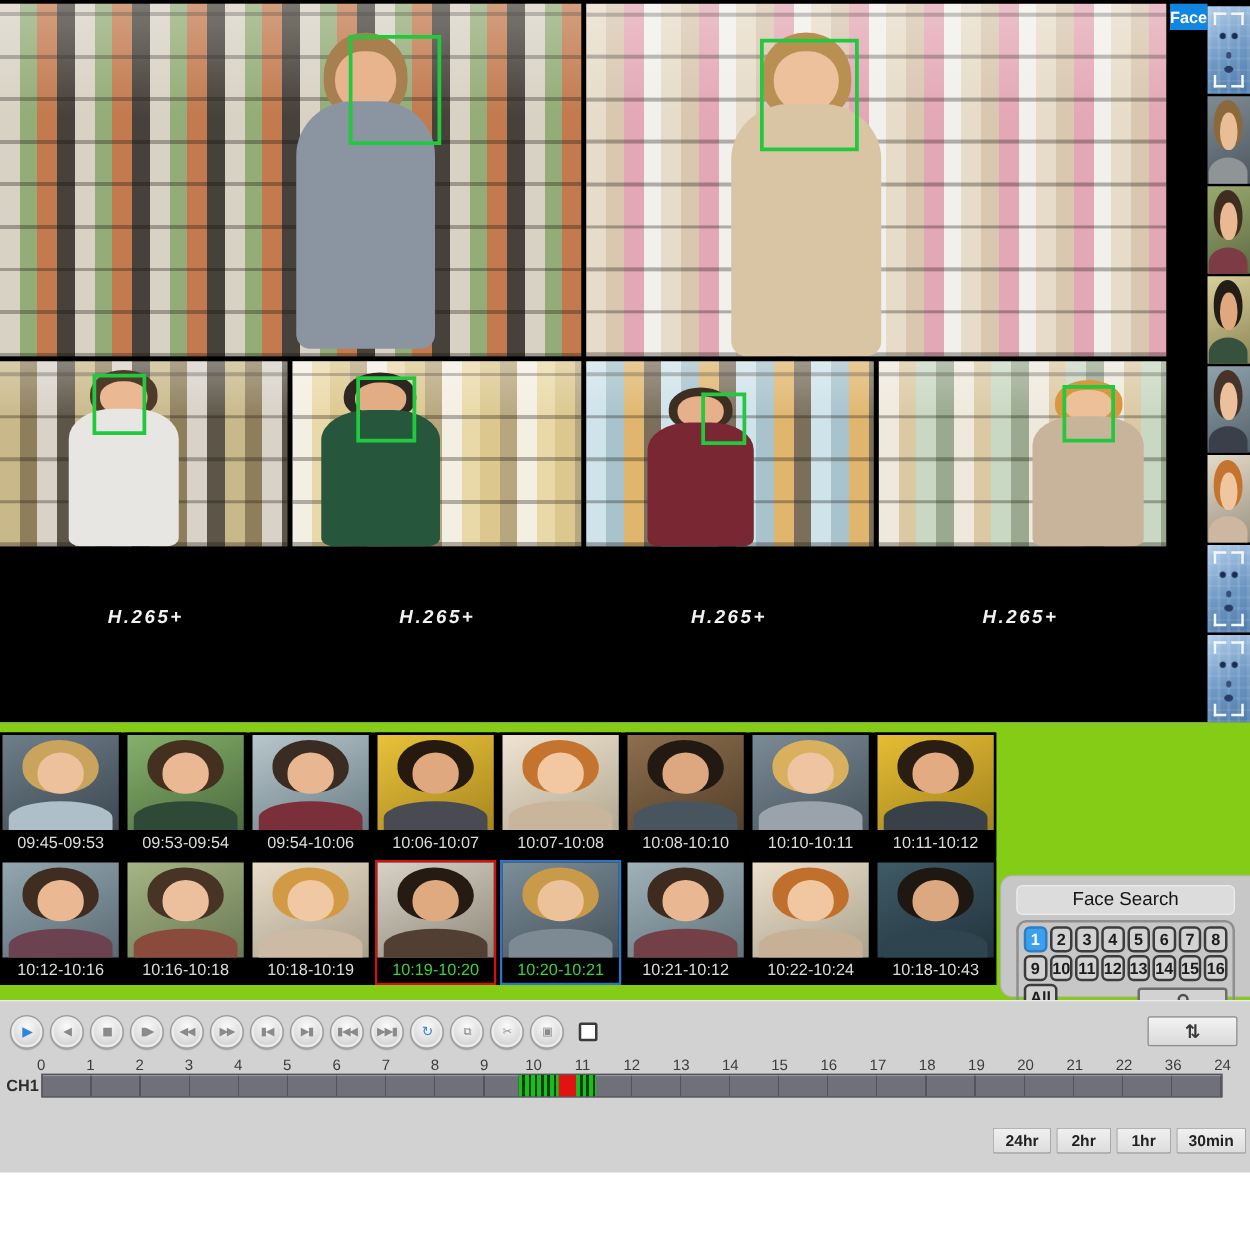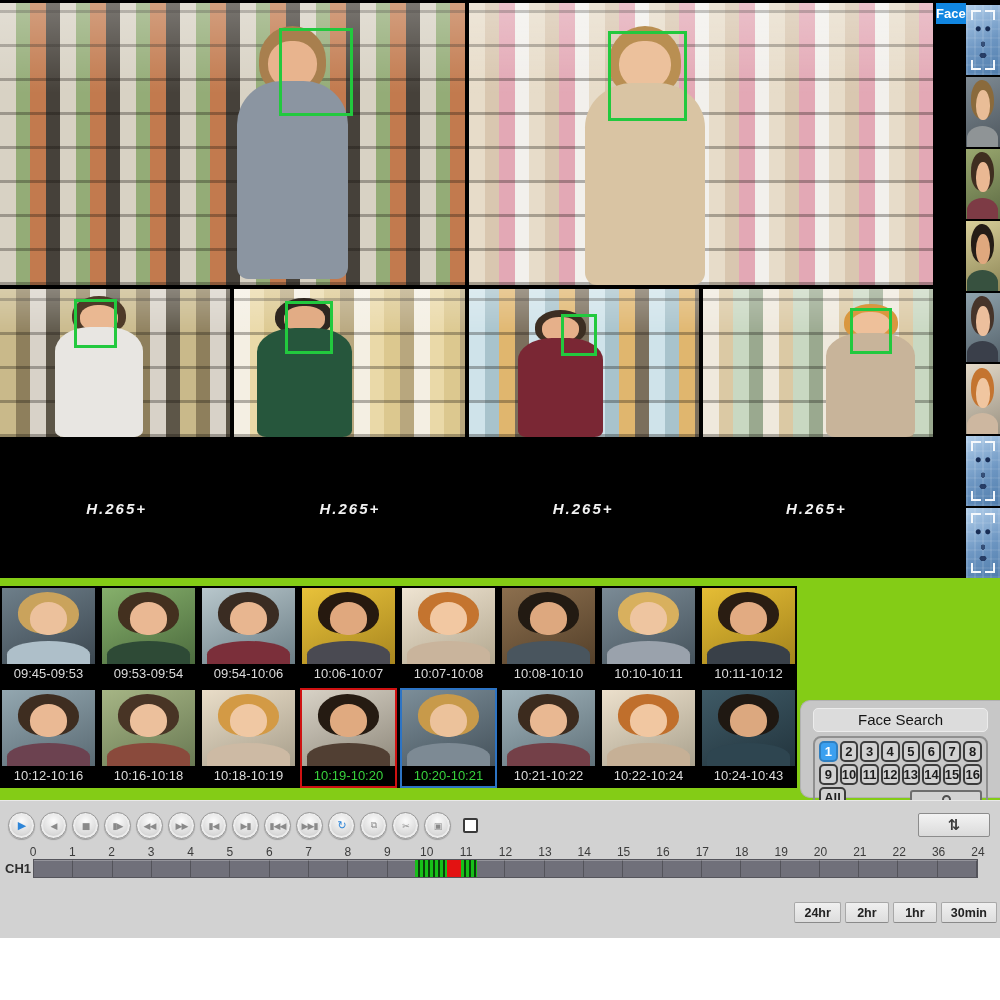--- a/index.html
+++ b/index.html
@@ -22,21 +22,21 @@
   .cam[data-size="large"] { grid-column:span 2; height:282px; }
   .cam[data-size="small"] { height:148px; }
 
   .person { position:absolute; left:var(--px); top:var(--py); width:var(--pw); height:var(--ph); }
   .cam .hair  { position:absolute; top:0; left:22%; width:56%; height:27%; background:var(--hair); border-radius:50% 50% 42% 42%; }
   .cam .face  { position:absolute; top:6%; left:30%; width:40%; height:19%; background:var(--skin); border-radius:46% 46% 50% 50%; }
   .cam .torso { position:absolute; top:22%; left:4%; width:92%; height:78%; background:var(--shirt); border-radius:40% 40% 10% 10% / 22% 22% 6% 6%; }
 
   .facebox { position:absolute; left:var(--fx); top:var(--fy); width:var(--fw); height:var(--fh); border:3px solid #22c93e; }
 
-  .codec-row { width:933px; display:grid; grid-template-columns:repeat(4,1fr); margin-top:63px; }
+  .codec-row { width:933px; display:grid; grid-template-columns:repeat(4,1fr); margin-top:48px; }
   .codec { text-align:center; color:#f2f2f2; font-weight:bold; font-style:italic; font-size:15px; letter-spacing:2px; }
 
   
   .side { position:absolute; right:0; top:3px; bottom:0; width:64px; display:flex; flex-direction:row; }
   .side-head { height:21px; background:#1186e1; color:#fff; font-size:13px; font-weight:bold; text-align:center; line-height:21px; }
   .side-list { flex:1; display:flex; flex-direction:column; gap:2px; padding-top:2px; }
   .side-item { flex:1; }
 
   
   .thumb { position:relative; overflow:hidden; background:linear-gradient(155deg, var(--bg1), var(--bg2)); }
@@ -401,41 +401,41 @@
         <div class="lbl">10:20-10:21</div>
       </div>
         <div class="cell" data-border="none">
         <div class="thumb" style="--hair: #3c2b1e; --skin: #e9b892; --shirt: #744048; --bg1: #9fb2ba; --bg2: #61727a;">
           <span class="person">
             <span class="hair"></span>
             <span class="face"></span>
             <span class="torso"></span>
           </span>
         </div>
-        <div class="lbl">10:21-10:22</div>
+        <div class="lbl">10:21-10:12</div>
       </div>
         <div class="cell" data-border="none">
         <div class="thumb" style="--hair: #c06f2c; --skin: #f1c7a1; --shirt: #c6b096; --bg1: #ece0cc; --bg2: #aaa28e;">
           <span class="person">
             <span class="hair"></span>
             <span class="face"></span>
             <span class="torso"></span>
           </span>
         </div>
         <div class="lbl">10:22-10:24</div>
       </div>
         <div class="cell" data-border="none">
         <div class="thumb" style="--hair: #1f1812; --skin: #dca87f; --shirt: #2e4550; --bg1: #3f5a66; --bg2: #22343d;">
           <span class="person">
             <span class="hair"></span>
             <span class="face"></span>
             <span class="torso"></span>
           </span>
         </div>
-        <div class="lbl">10:24-10:43</div>
+        <div class="lbl">10:18-10:43</div>
       </div>
       </div>
 
     <div class="fs-panel">
       <div class="fs-title">Face Search</div>
       <div class="fs-box">
         <div class="fs-channels">
 
         <button class="ch" data-sel="true">1</button>
             <button class="ch" data-sel="false">2</button>

